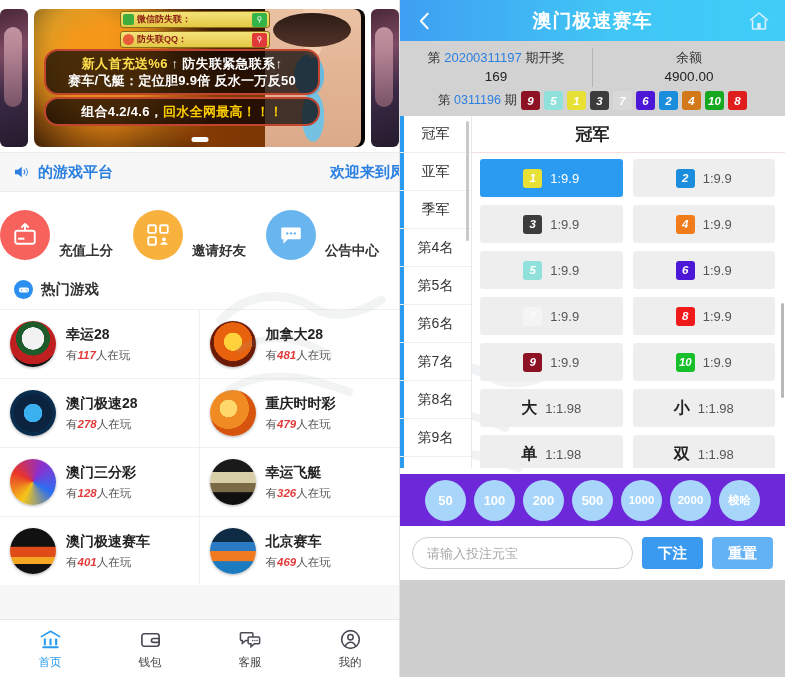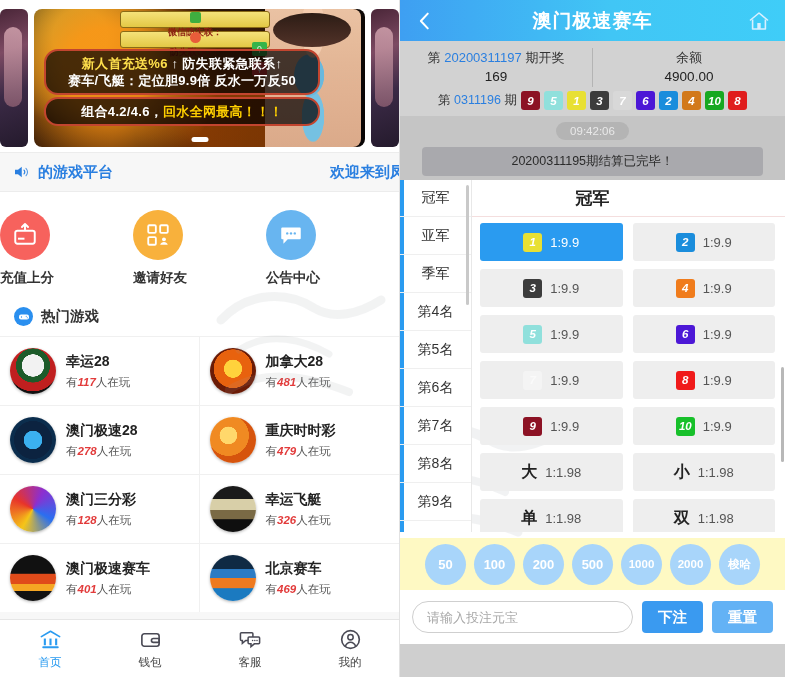--- a/index.html
+++ b/index.html
@@ -50,21 +50,21 @@
     filter: saturate(1.1);
   }
   .banner-girl::before{
     content:""; position:absolute; left:8px; top:4px; width:78px; height:34px; border-radius:50%;
     background: linear-gradient(180deg,#2b1c16,#50332a);
   }
   .banner-forms { position:absolute; left:86px; top:2px; width:150px; }
   .bf-row {
     height:17px; margin-bottom:3px; border-radius:3px; border:1px solid #8a6b17;
     background: linear-gradient(180deg,#f5e27a,#e3c845);
-    display:flex; align-items:center; padding:0 2px; gap:3px;flex-direction:column;
+    display:flex; align-items:center; padding:0 2px; gap:3px;
   }
   .bf-ic { width:11px; height:11px; border-radius:2px; flex:none; }
   .bf-ic.green { background:#3fae3f; }
   .bf-ic.qq { background:#e85c3a; border-radius:50%; }
   .bf-lab { font-size:9px; font-weight:bold; color:#8b1d10; white-space:nowrap; }
   .bf-btn { margin-left:auto; width:15px; height:14px; border-radius:2px; background:#35b44a; flex:none;
             display:flex; align-items:center; justify-content:center; color:#fff; font-size:8px;}
   .bf-btn.red{ background:#e23a3a; }
   .banner-cap {
     position:absolute; left:10px; width:276px; border:2px solid #c2452f; border-radius:14px;
@@ -81,21 +81,21 @@
   .marquee {
     height: 40px; background:#f7f7f7; display:flex; align-items:center; padding: 0 12px;
     border-top:1px solid #ececec; border-bottom:1px solid #ececec; overflow:hidden; position:relative;
   }
   .speaker { width:18px; height:18px; flex:none; margin-right:8px; }
   .mq-a { font-size:15px; font-weight:bold; color:#2a7fe0; white-space:nowrap; }
   .mq-b { font-size:15px; font-weight:bold; color:#2a7fe0; white-space:nowrap; position:absolute; right:-6px;text-align:right; }
 
   
   .quick { background:#fff; display:flex; padding:18px 0 12px 0; }
-  .q-item { flex:1; display:flex; flex-direction:column; align-items:flex-start; gap:9px; }
+  .q-item { flex:1; display:flex; flex-direction:row; align-items:flex-end; gap:9px; }
   .q-circle { width:50px; height:50px; border-radius:50%; display:flex; align-items:center; justify-content:center; }
   .q-circle.red{ background:#f7625d; }
   .q-circle.yellow{ background:#f8b13c; }
   .q-circle.orange{ background:#f58220; }
   .q-circle.blue{ background:#68b5f0; }
   .q-label { font-size:13.5px; font-weight:bold; color:#333; }
 
   
   .hot-head { background:#fff; display:flex; align-items:center; gap:8px; padding:8px 14px 10px 14px; }
   .hot-ic { width:19px; height:19px; border-radius:50%; background:#2a8fef; display:flex; align-items:center; justify-content:center; flex:none;}
@@ -173,21 +173,21 @@
     height:38px; background:#eeeeee; border-radius:3px; display:flex; align-items:center;
     justify-content:center; gap:8px; padding:0 6px;
   }
   .opt.selected { background:#2a9bf0; }
   .opt-odds { font-size:13px; color:#555; }
   .opt.selected .opt-odds { color:#fff; }
   .opt-text { font-size:16px; font-weight:bold; color:#222; }
   .opt-scroll { position:absolute; right:1px; top:150px; width:3px; height:95px; background:#b8b8b8; border-radius:2px; }
 
   
-  .chips { background:#fef9c3; height:52px; display:flex; align-items:center; justify-content:space-around; padding:0 21px; }
+  .chips { background:#6d28d9; height:52px; display:flex; align-items:center; justify-content:space-around; padding:0 21px; }
   .chip { width:41px; height:41px; border-radius:50%; background:#a8d5fa; color:#fff;
           display:flex; align-items:center; justify-content:center; font-size:13px; font-weight:bold; }
   .chip.small { font-size:11.5px; }
 
   
   .bet-bar { background:#fff; height:54px; display:flex; align-items:center; gap:9px; padding:12px 12px; }
   .bet-input {
     flex:1; height:32px; border:1px solid #cfcfcf; border-radius:16px; background:#fff;
     padding:0 14px; font-size:13px; color:#333; outline:none;
     font-family:"Liberation Sans", sans-serif;
@@ -450,24 +450,20 @@
         <span class="ball" style="background:#3c3c3c">3</span>
         <span class="ball" style="background:#d8d8d8;color:#ffffff">7</span>
         <span class="ball" style="background:#4c17d6">6</span>
         <span class="ball" style="background:#1a8ddc">2</span>
         <span class="ball" style="background:#d2791a">4</span>
         <span class="ball" style="background:#17a821">10</span>
         <span class="ball" style="background:#e01d1d">8</span>
       </div>
     </div>
 
-    <div class="rp-chat">
-      <div class="chat-time">09:42:06</div>
-      <div class="chat-bubble">20200311195期结算已完毕！</div>
-    </div>
 
     <div class="bet-board">
       <svg class="wm-right" viewBox="0 0 190 200">
         <path d="M10 70 C40 40, 80 44, 110 60 C130 72, 155 66, 180 52" stroke="#9aa0a6" stroke-width="10" fill="none" stroke-linecap="round"></path>
         <path d="M25 110 C58 88, 95 98, 125 112" stroke="#9aa0a6" stroke-width="8" fill="none" stroke-linecap="round"></path>
         <path d="M15 150 C52 128, 98 136, 138 152" stroke="#9aa0a6" stroke-width="9" fill="none" stroke-linecap="round"></path>
       </svg>
 
       <div class="bet-title">冠军</div>
 

